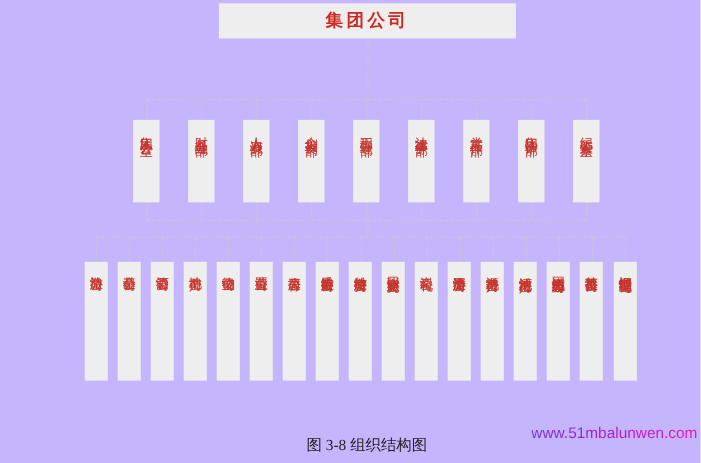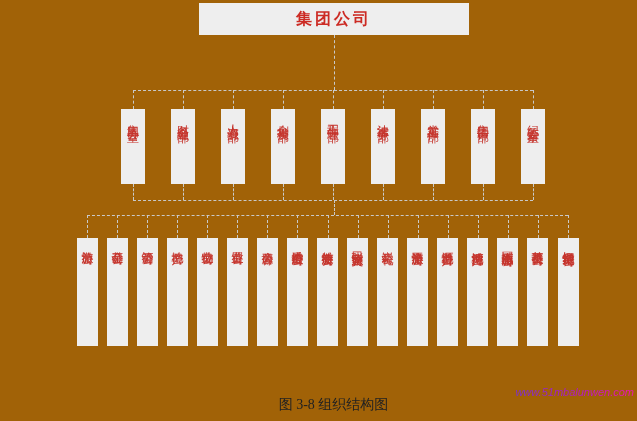--- a/index.html
+++ b/index.html
@@ -1,19 +1,19 @@
 <!DOCTYPE html>
 <html><head>
 <meta charset="utf-8">
 <style>
   html,body{margin:0;padding:0;background:#ffffff;}
   #stage{
     position:relative;
     width:637px;height:421px;
-    background:#a16207;
+    background:#c4b5fd;
     overflow:hidden;
     font-family:"Liberation Sans", sans-serif;
   }
   .org-node{
     position:absolute;
     background:var(--node-bg,#eeeeee);
     color:var(--node-text,#c5342c);
     display:flex;
     justify-content:center;
     box-sizing:border-box;
@@ -53,22 +53,21 @@
     text-align:right;
     line-height:1.1;
   }
   .wm-name{
     font-size:15px;
     font-weight:bold;
     font-style:italic;
     color:#111111;
   }
   .wm-url{
-    font-size:11px;
-    font-style:italic;
+    font-size:14px;
     color:#b517c8;
     background:linear-gradient(90deg,#7b2fd0 0%,#b517c8 55%,#f014b4 100%);
     -webkit-background-clip:text;
     background-clip:text;
     -webkit-text-fill-color:transparent;
   }
 </style>
 </head>
 <body>
 

